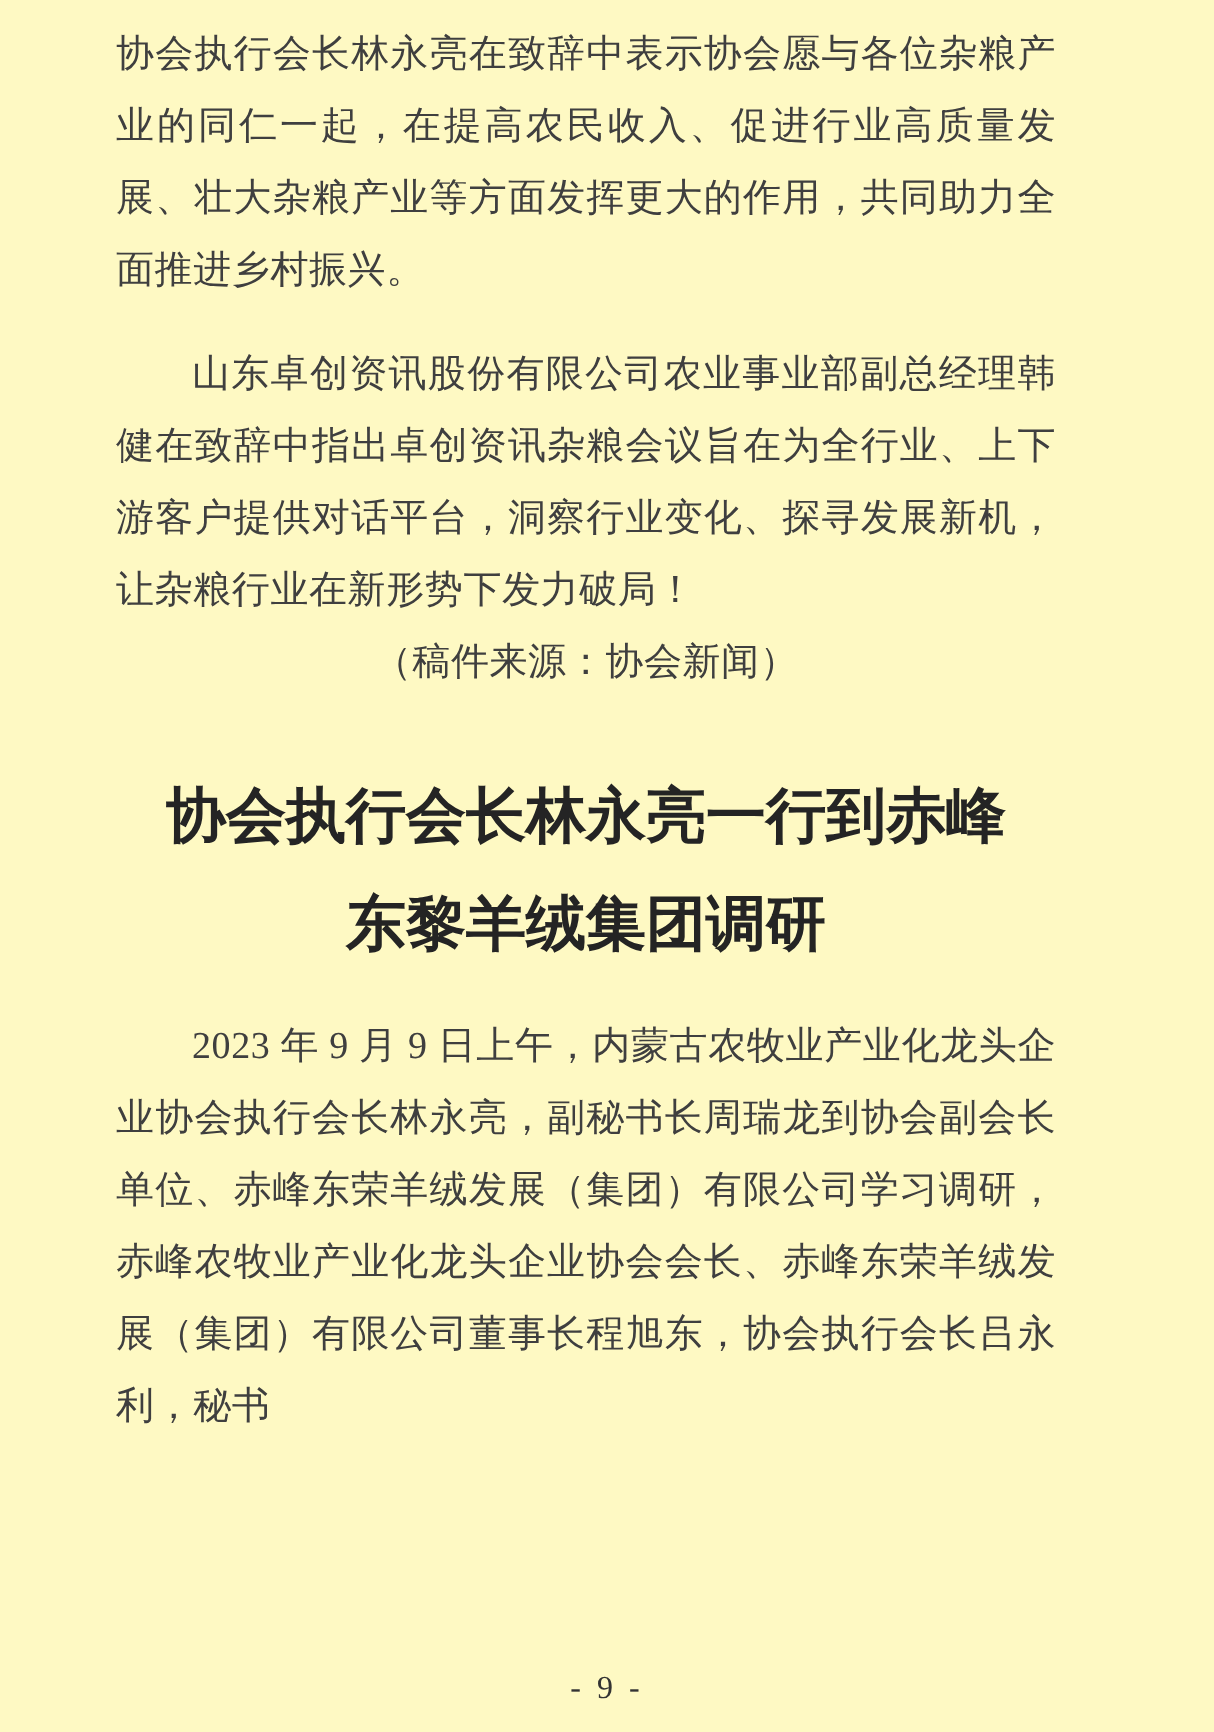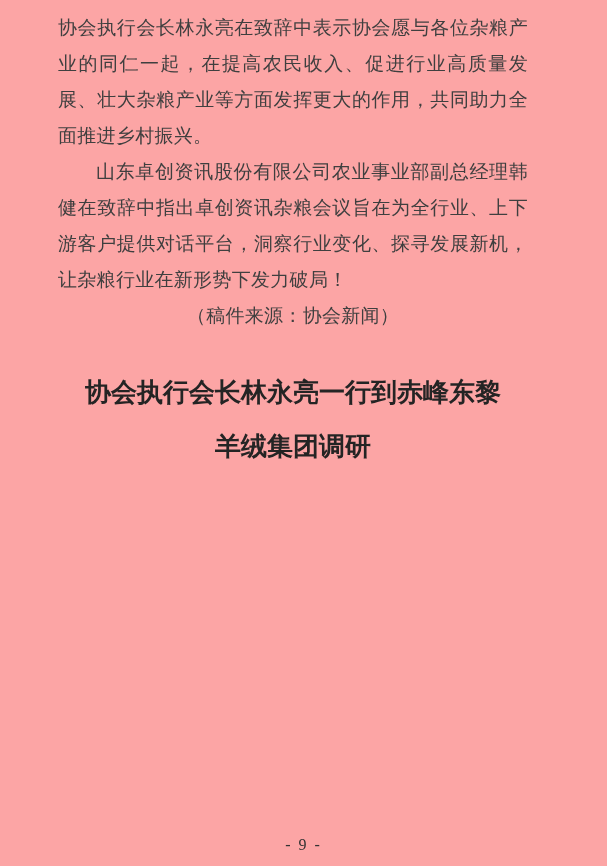--- a/index.html
+++ b/index.html
@@ -7,45 +7,46 @@
     width: 607px;
     height: 866px;
     background: #ffffff;
     font-family: "Liberation Serif", "DejaVu Serif", serif;
     overflow: hidden;
   }
   .page {
     position: relative;
     width: 607px;
     height: 866px;
-    background: #fca5a5;
+    background: #fef9c3;
   }
   .content {
     position: absolute;
     top: 10px;
     left: 58px;
     width: 470px;
   }
   p.body {
     font-size: 19px;
     line-height: 36px;
     color: #3f3f3f;
     text-align: justify;
     letter-spacing: 0.3px;
   }
   p.indent {
     text-indent: 2em;
+    margin-top: 16px;
   }
   p.source {
     text-align: center;
   }
   h1.title {
     width: 424px;
     margin: 32px auto 8px auto;
-    font-size: 26px;
+    font-size: 30px;
     line-height: 54px;
     font-weight: 700;
     text-align: center;
     color: #242424;
   }
   .footer {
     position: absolute;
     top: 836px;
     left: 0;
     width: 607px;
@@ -63,17 +64,18 @@
 
     <p class="body">协会执行会长林永亮在致辞中表示协会愿与各位杂粮产业的同仁一起，在提高农民收入、促进行业高质量发展、壮大杂粮产业等方面发挥更大的作用，共同助力全面推进乡村振兴。</p>
 
     <p class="body indent">山东卓创资讯股份有限公司农业事业部副总经理韩健在致辞中指出卓创资讯杂粮会议旨在为全行业、上下游客户提供对话平台，洞察行业变化、探寻发展新机，让杂粮行业在新形势下发力破局！</p>
 
 
     <p class="body source">（稿件来源：协会新闻）</p>
 
     <h1 class="title">协会执行会长林永亮一行到赤峰东黎羊绒集团调研</h1>
 
+    <p class="body indent">2023 年 9 月 9 日上午，内蒙古农牧业产业化龙头企业协会执行会长林永亮，副秘书长周瑞龙到协会副会长单位、赤峰东荣羊绒发展（集团）有限公司学习调研，赤峰农牧业产业化龙头企业协会会长、赤峰东荣羊绒发展（集团）有限公司董事长程旭东，协会执行会长吕永利，秘书</p>
 
   </div>
 
   <div class="footer">- 9 -</div>
 </div>
 
 </body></html>

